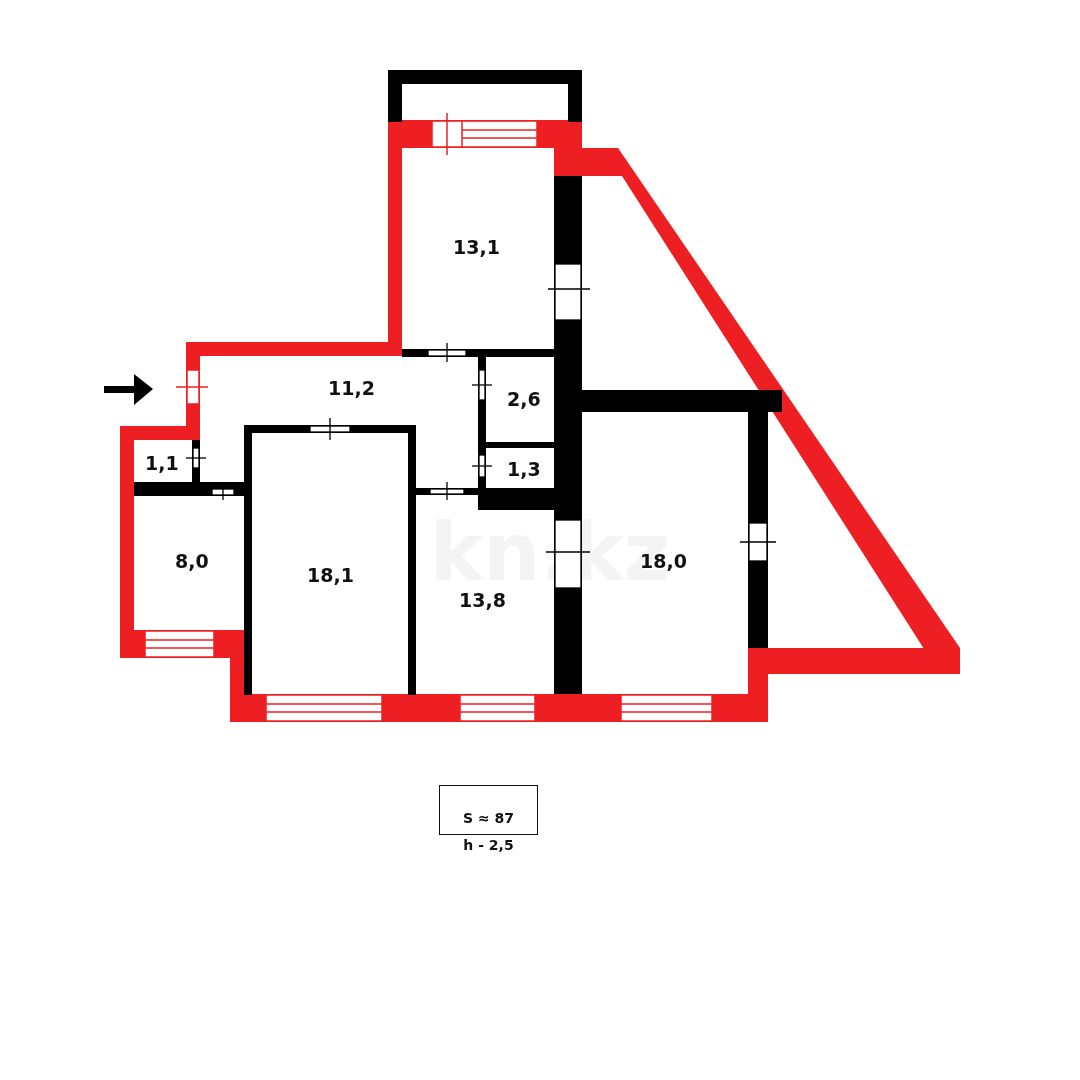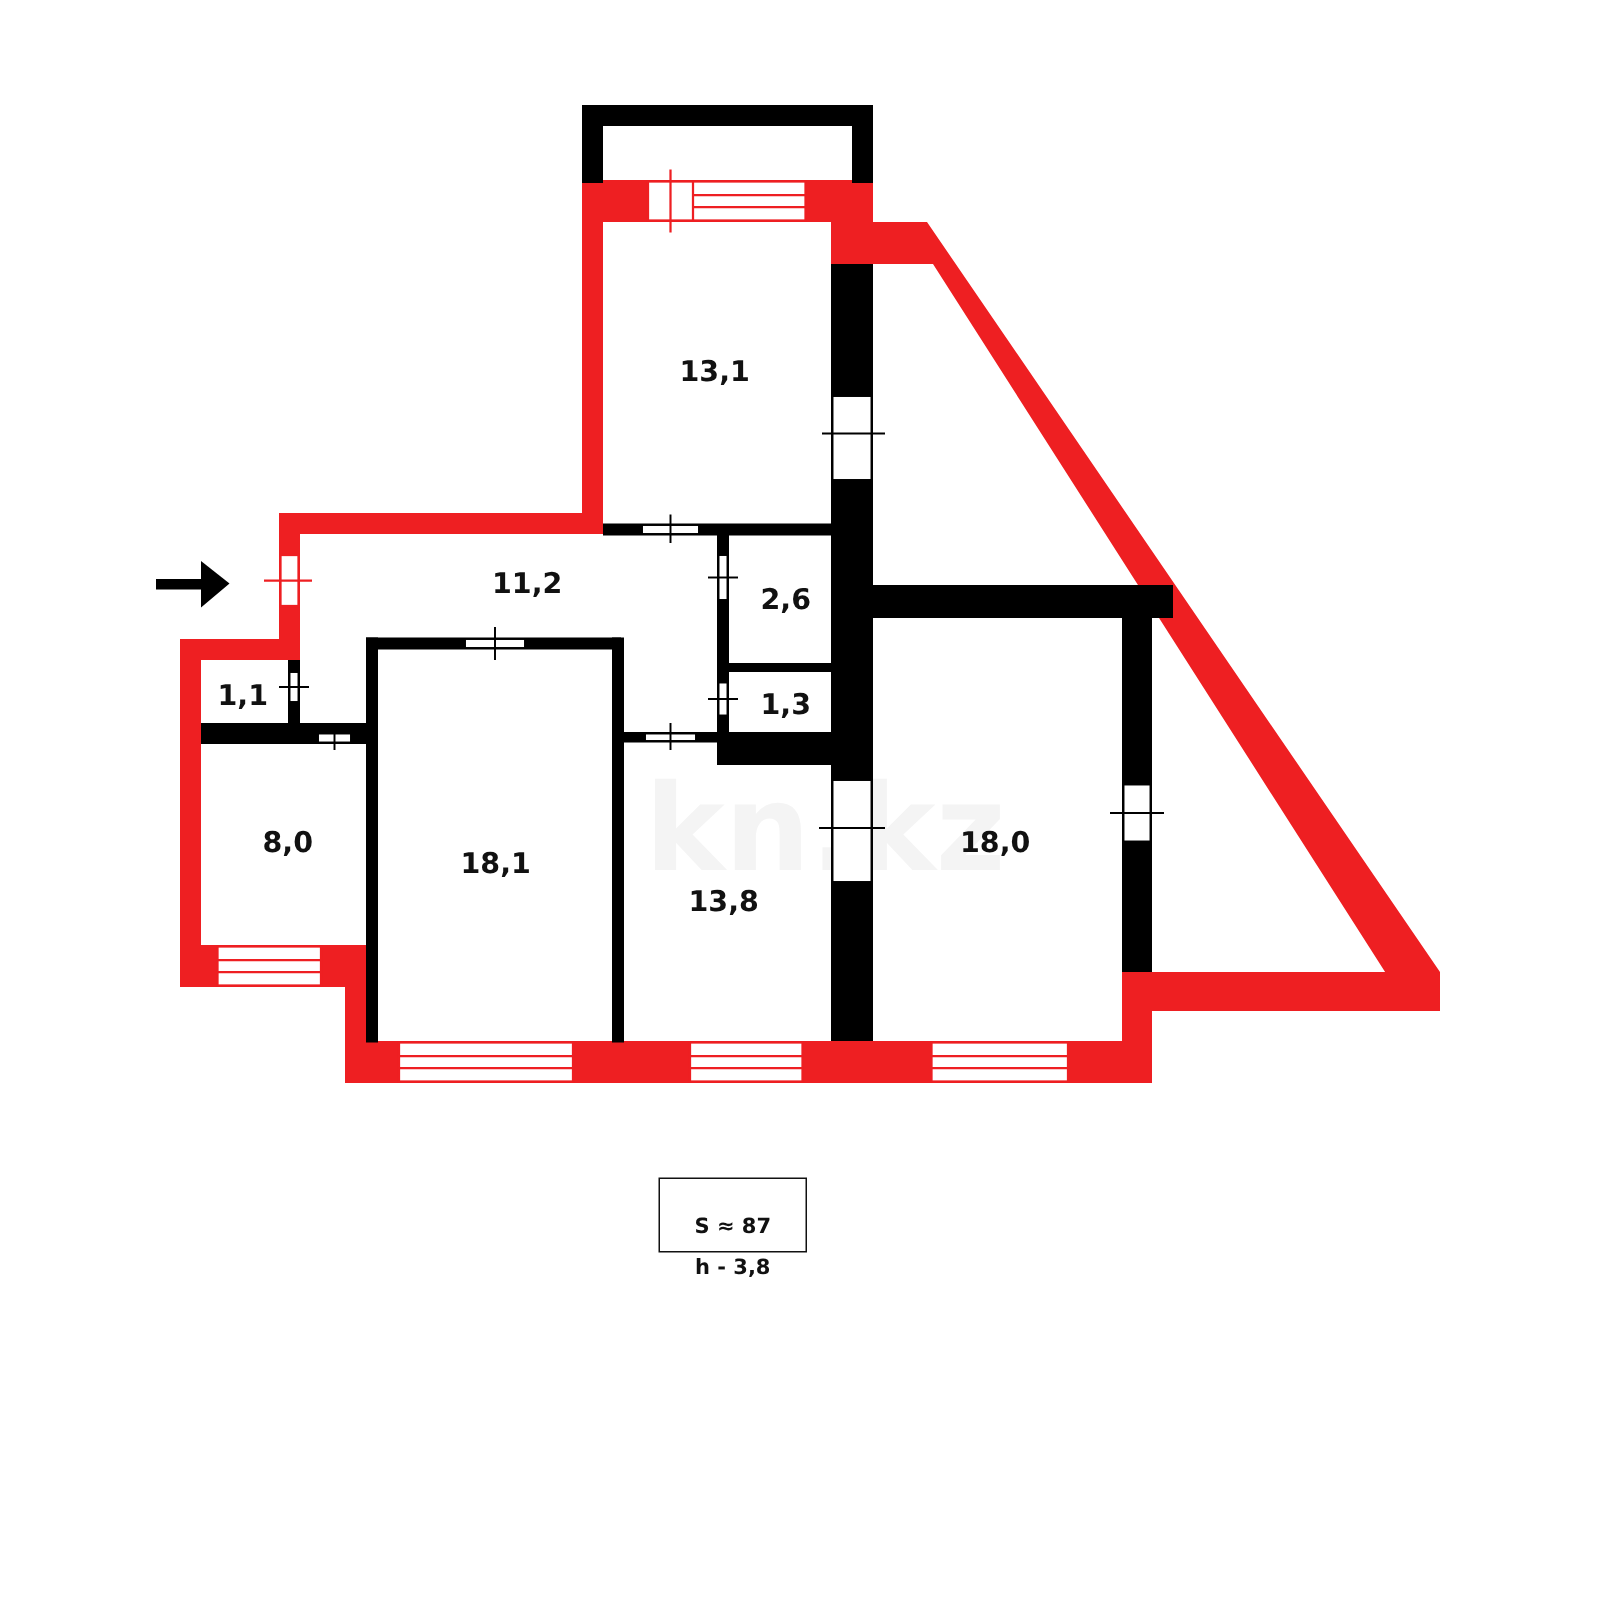--- a/index.html
+++ b/index.html
@@ -149,14 +149,14 @@
   <text class="room-label" x="145" y="470">1,1</text>
   <text class="room-label" x="507" y="476">1,3</text>
   <text class="room-label" x="175" y="568">8,0</text>
   <text class="room-label" x="307" y="582">18,1</text>
   <text class="room-label" x="459" y="607">13,8</text>
   <text class="room-label" x="640" y="568">18,0</text>
 </svg>
 
 <div class="legend">
   <div>S ≈ 87</div>
-  <div>h - 3,8</div>
+  <div>h - 2,5</div>
 </div>
 
 </body></html>

